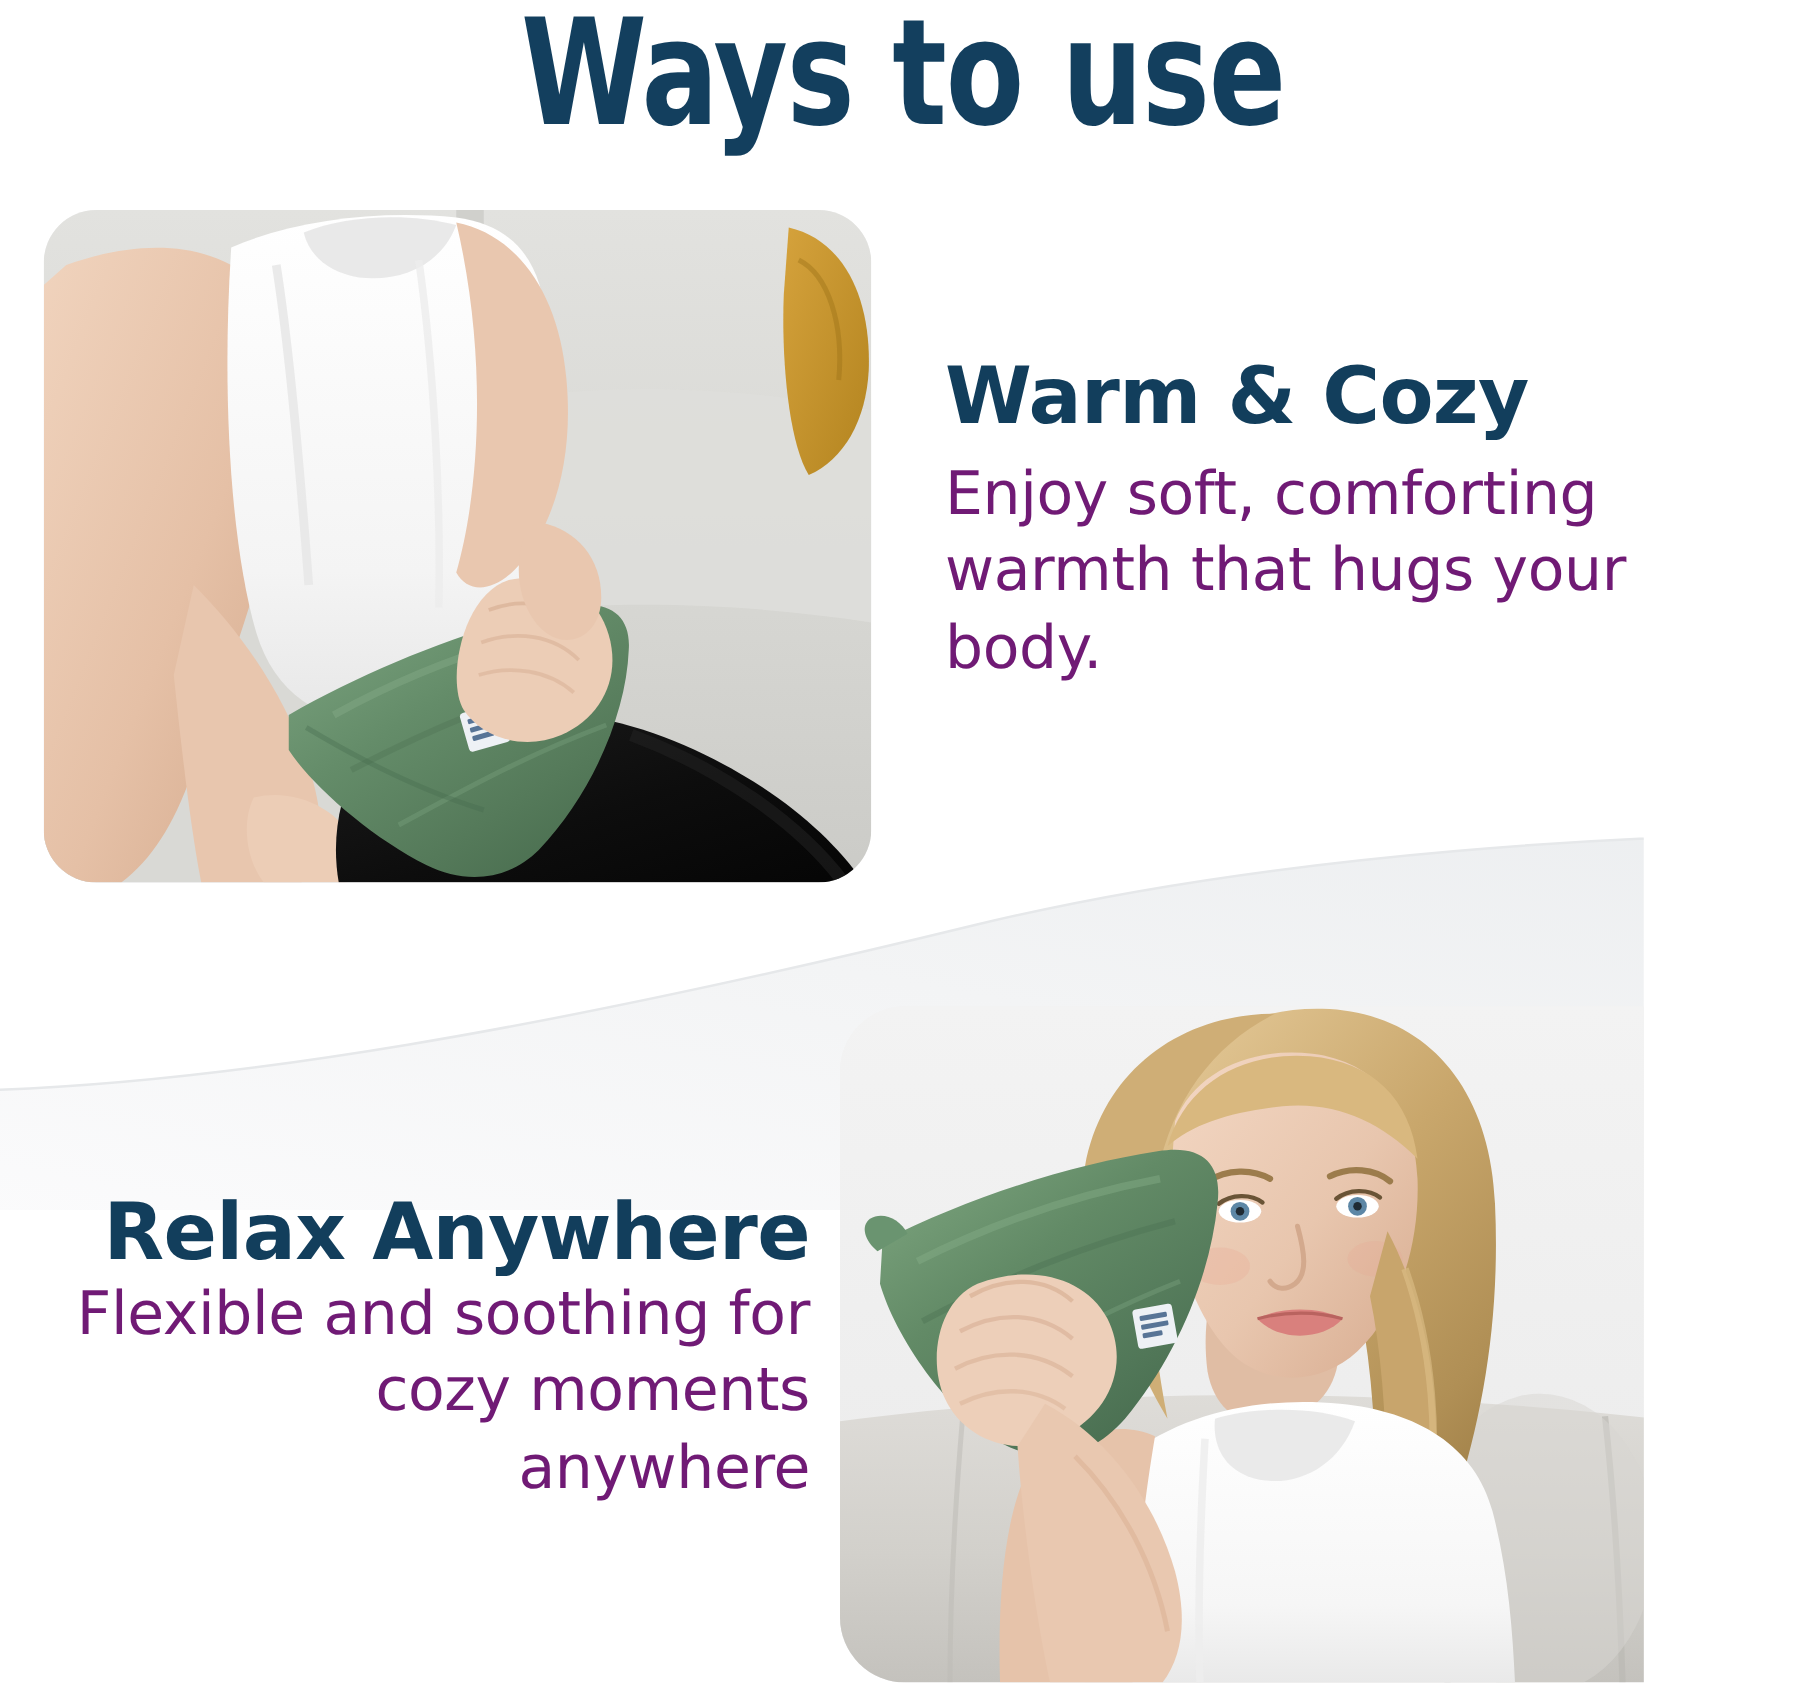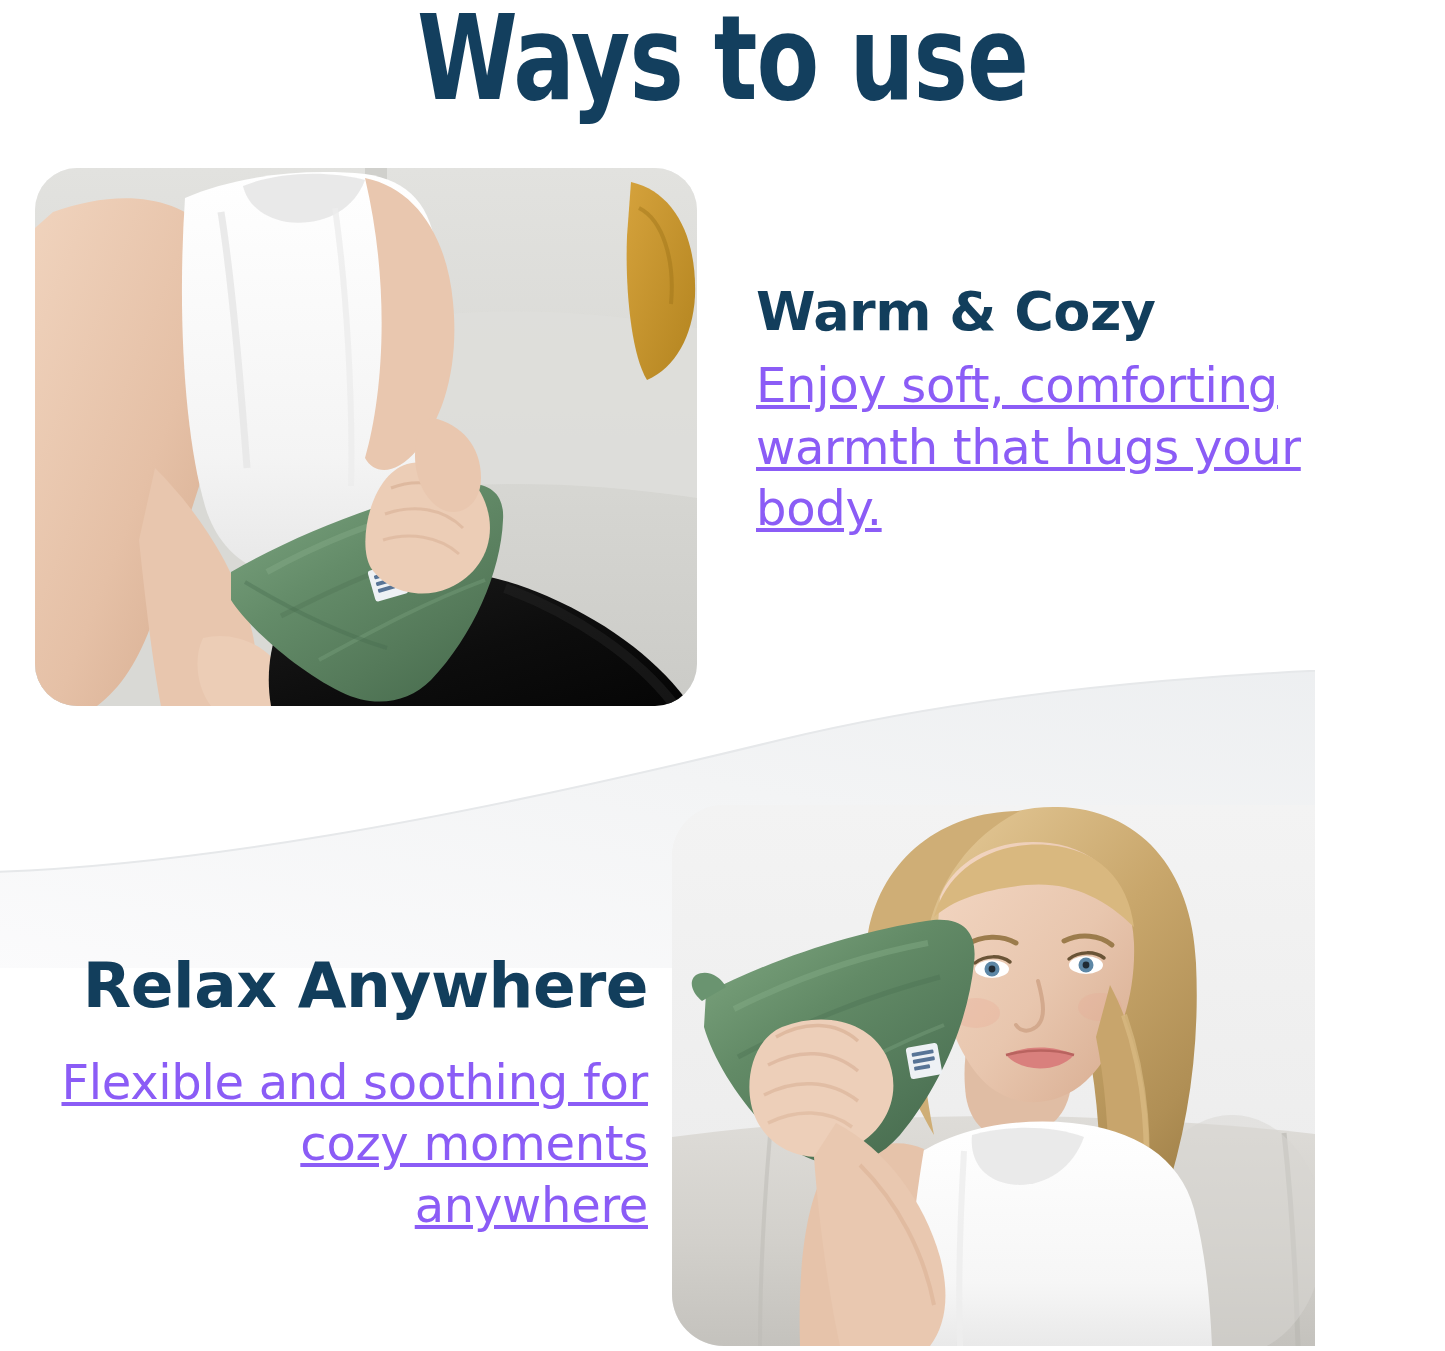--- a/index.html
+++ b/index.html
@@ -86,43 +86,42 @@
   }
 
   .block-relax {
     left: 58px;
     top: 952px;
     width: 590px;
     text-align: right;
   }
 
   .feature-heading {
-    font-size: 54px;
+    font-size: 63px;
     font-weight: 700;
     line-height: 1.08;
     color: #123e5c;
     font-family: "DejaVu Sans", "Liberation Sans", sans-serif;
     letter-spacing: -0.5px;
     white-space: nowrap;
   }
 
   .block-relax .feature-heading { font-size: 63px; }
 
   .feature-body {
     margin-top: 14px;
     font-size: 48px;
     font-weight: 400;
     line-height: 1.28;
-    color: #8b5cf6;
+    color: #701a75;
     font-family: "DejaVu Sans", "Liberation Sans", sans-serif;
     letter-spacing: -0.3px;
-    text-decoration: underline;
-  }
-
-  .block-relax .feature-body { margin-top: 32px; }
+  }
+
+  .block-relax .feature-body { margin-top: 1px; }
 </style>
 </head>
 <body>
 
 <div class="page">
 
   <div class="page-title">Ways to use</div>
 
   <div class="divider-swoosh">
     <svg viewBox="0 0 1580 300" preserveAspectRatio="none" aria-hidden="true">

